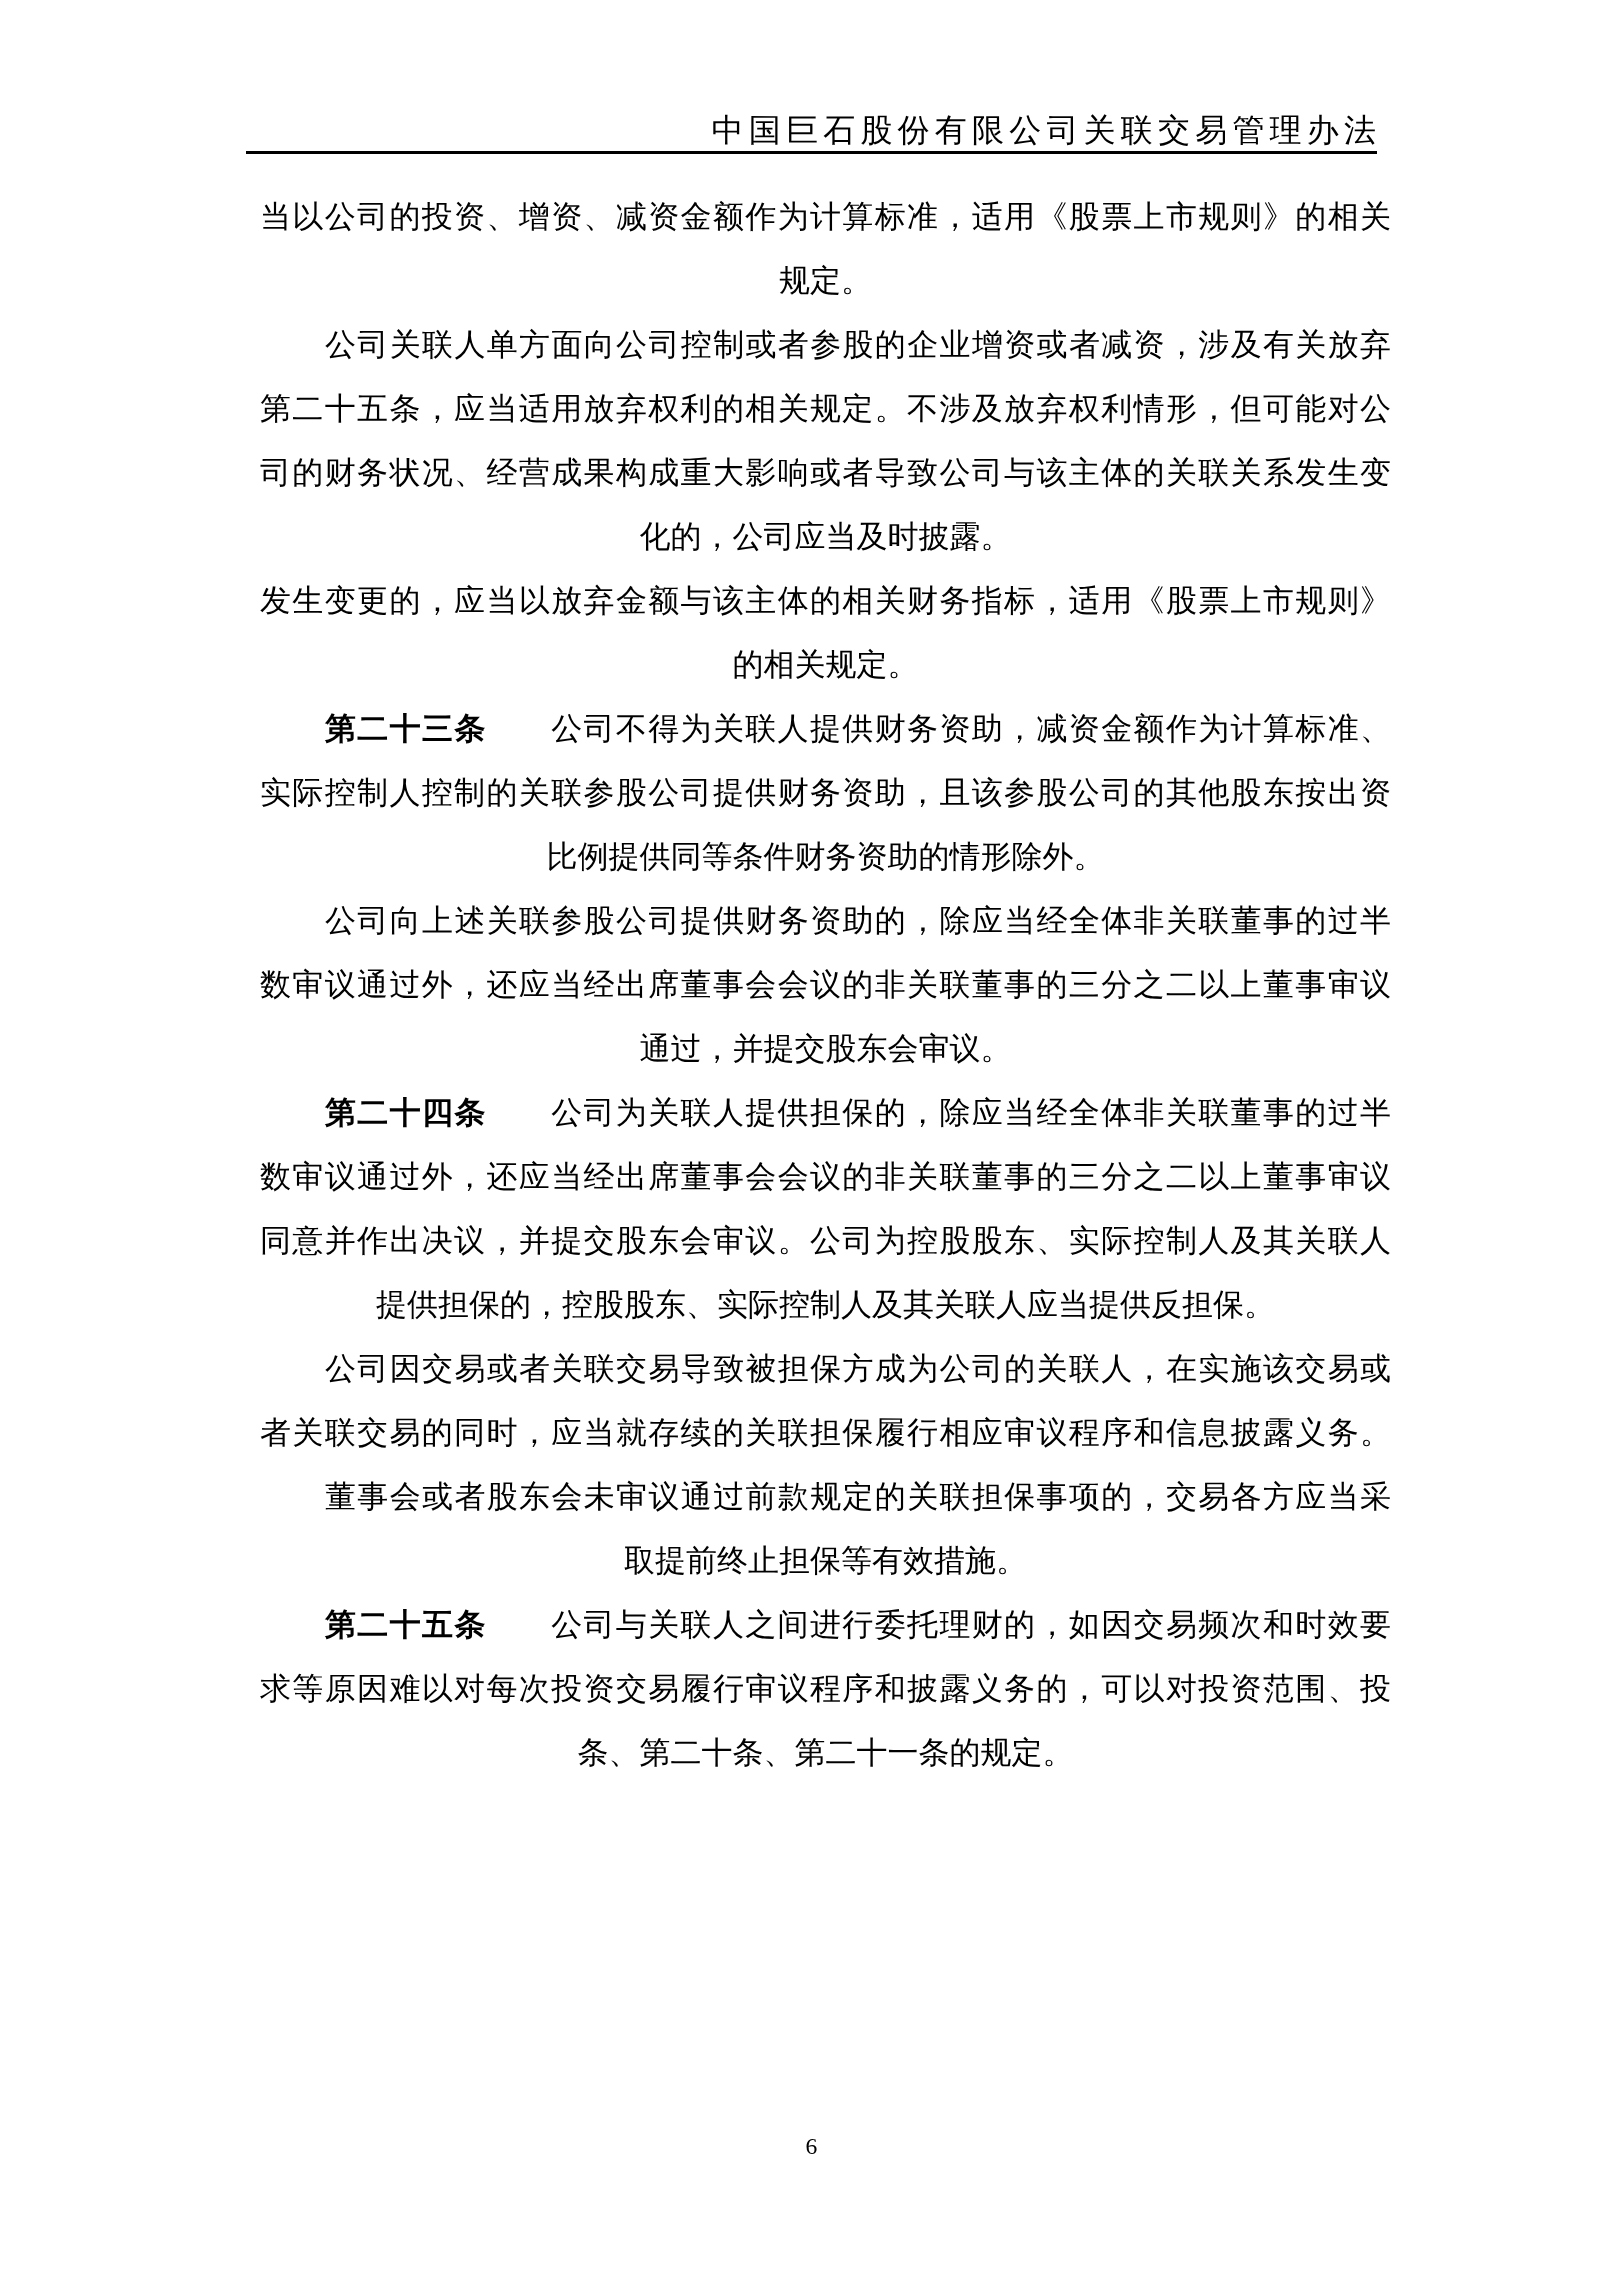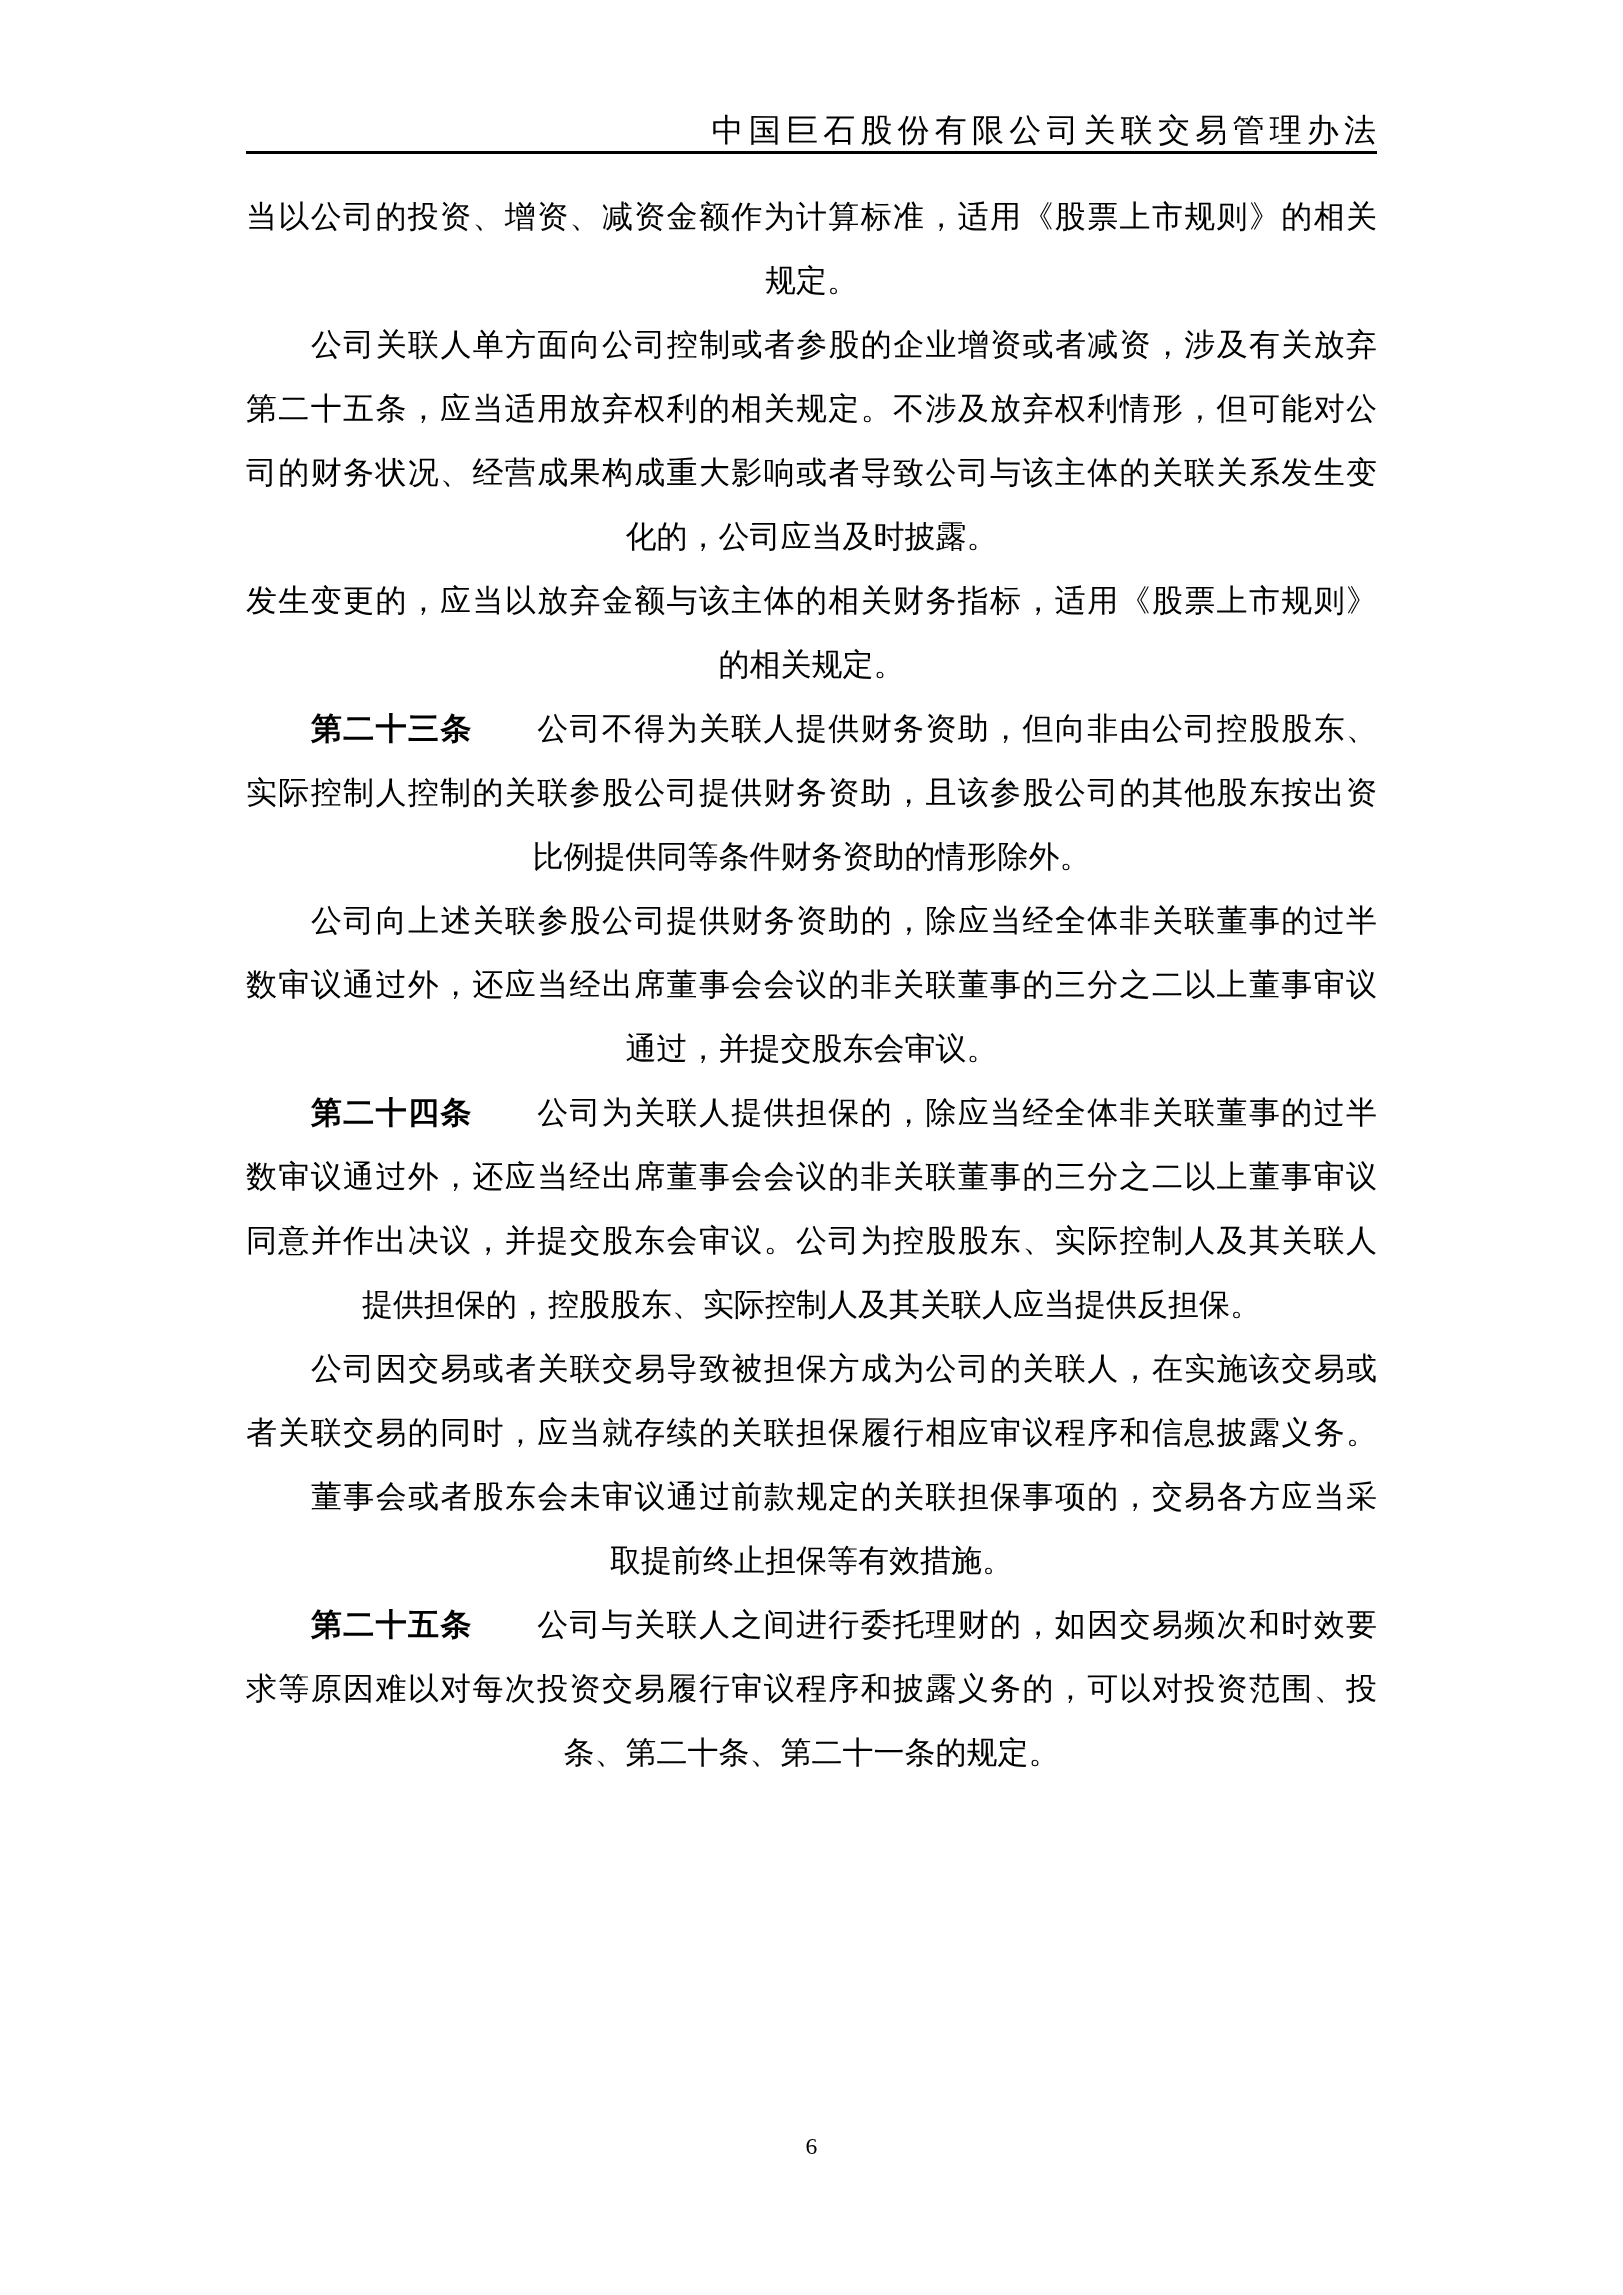--- a/index.html
+++ b/index.html
@@ -7,21 +7,21 @@
          font-family: "Liberation Serif", "DejaVu Serif", serif; color: #000000; }
   .page-header-text {
     position: absolute; right: 247px; top: 115px;
     font-size: 32px; line-height: 31px; letter-spacing: 5.2px; white-space: nowrap;
     margin-right: -5.2px;
   }
   .header-rule {
     position: absolute; left: 246px; top: 151px; width: 1131px; height: 2.6px; background: #000000;
   }
   .body-text {
-    position: absolute; left: 246px; top: 185px; width: 1131px;
+    position: absolute; left: 260px; top: 185px; width: 1131px;
   }
   .line {
     display: block; height: 64px; line-height: 64px; font-size: 31px;
     white-space: nowrap; overflow: visible;
   }
   .line.full { text-align: justify; text-align-last: justify; white-space: normal; }
   .line.last { text-align: center; }
   .indent { padding-left: 65px; }
   .article-no { font-weight: bold; }
   .gap { display: inline-block; width: 63px; }
@@ -50,21 +50,21 @@
     <span class="line last">化的，公司应当及时披露。</span>
   </div>
 
 
   <div>
     <span class="line full">发生变更的，应当以放弃金额与该主体的相关财务指标，适用《股票上市规则》</span>
     <span class="line last">的相关规定。</span>
   </div>
 
   <div>
-    <div class="line full indent"><span class="article-no">第二十三条</span><span class="gap"></span><span>公司不得为关联人提供财务资助，但向非由公司控股股东、</span></div>
+    <div class="line full indent"><span class="article-no">第二十三条</span><span class="gap"></span><span>公司不得为关联人提供财务资助，减资金额作为计算标准、</span></div>
     <span class="line full">实际控制人控制的关联参股公司提供财务资助，且该参股公司的其他股东按出资</span>
     <span class="line last">比例提供同等条件财务资助的情形除外。</span>
   </div>
 
   <div>
     <span class="line full indent">公司向上述关联参股公司提供财务资助的，除应当经全体非关联董事的过半</span>
     <span class="line full">数审议通过外，还应当经出席董事会会议的非关联董事的三分之二以上董事审议</span>
     <span class="line last">通过，并提交股东会审议。</span>
   </div>
 

